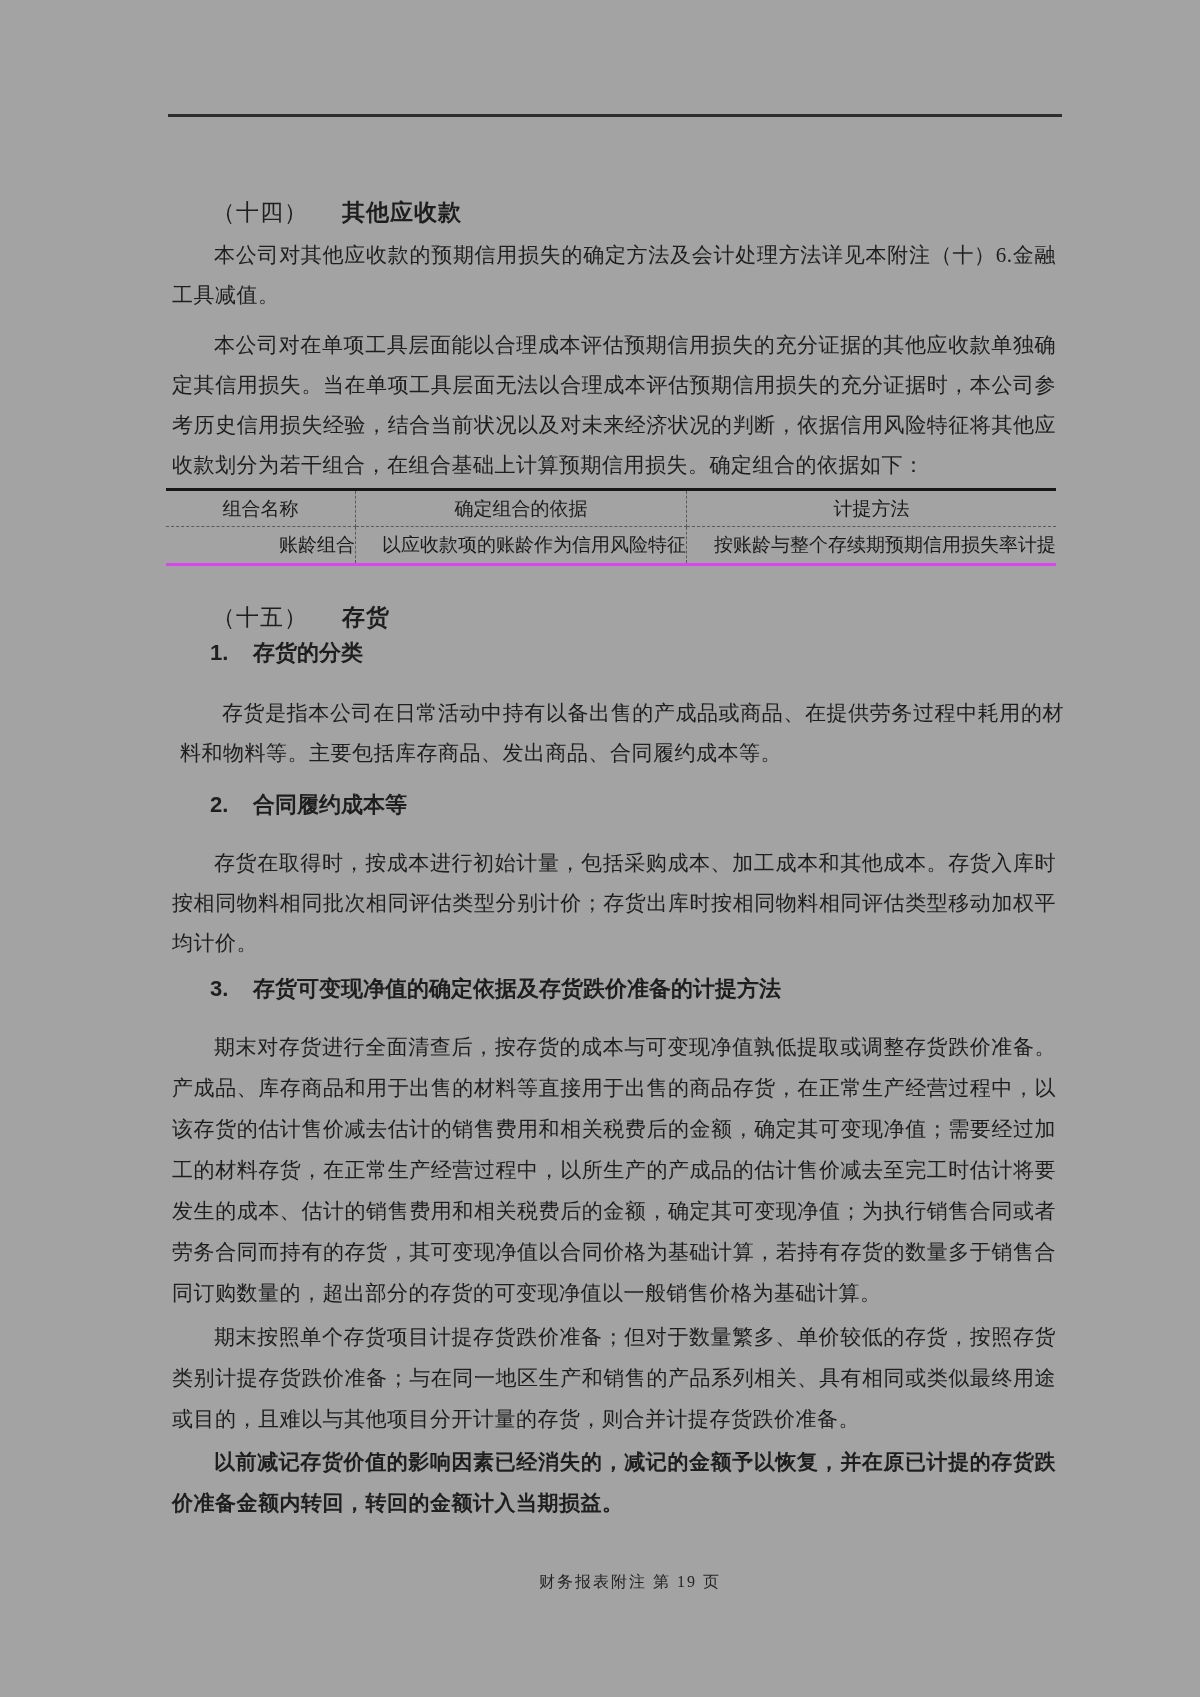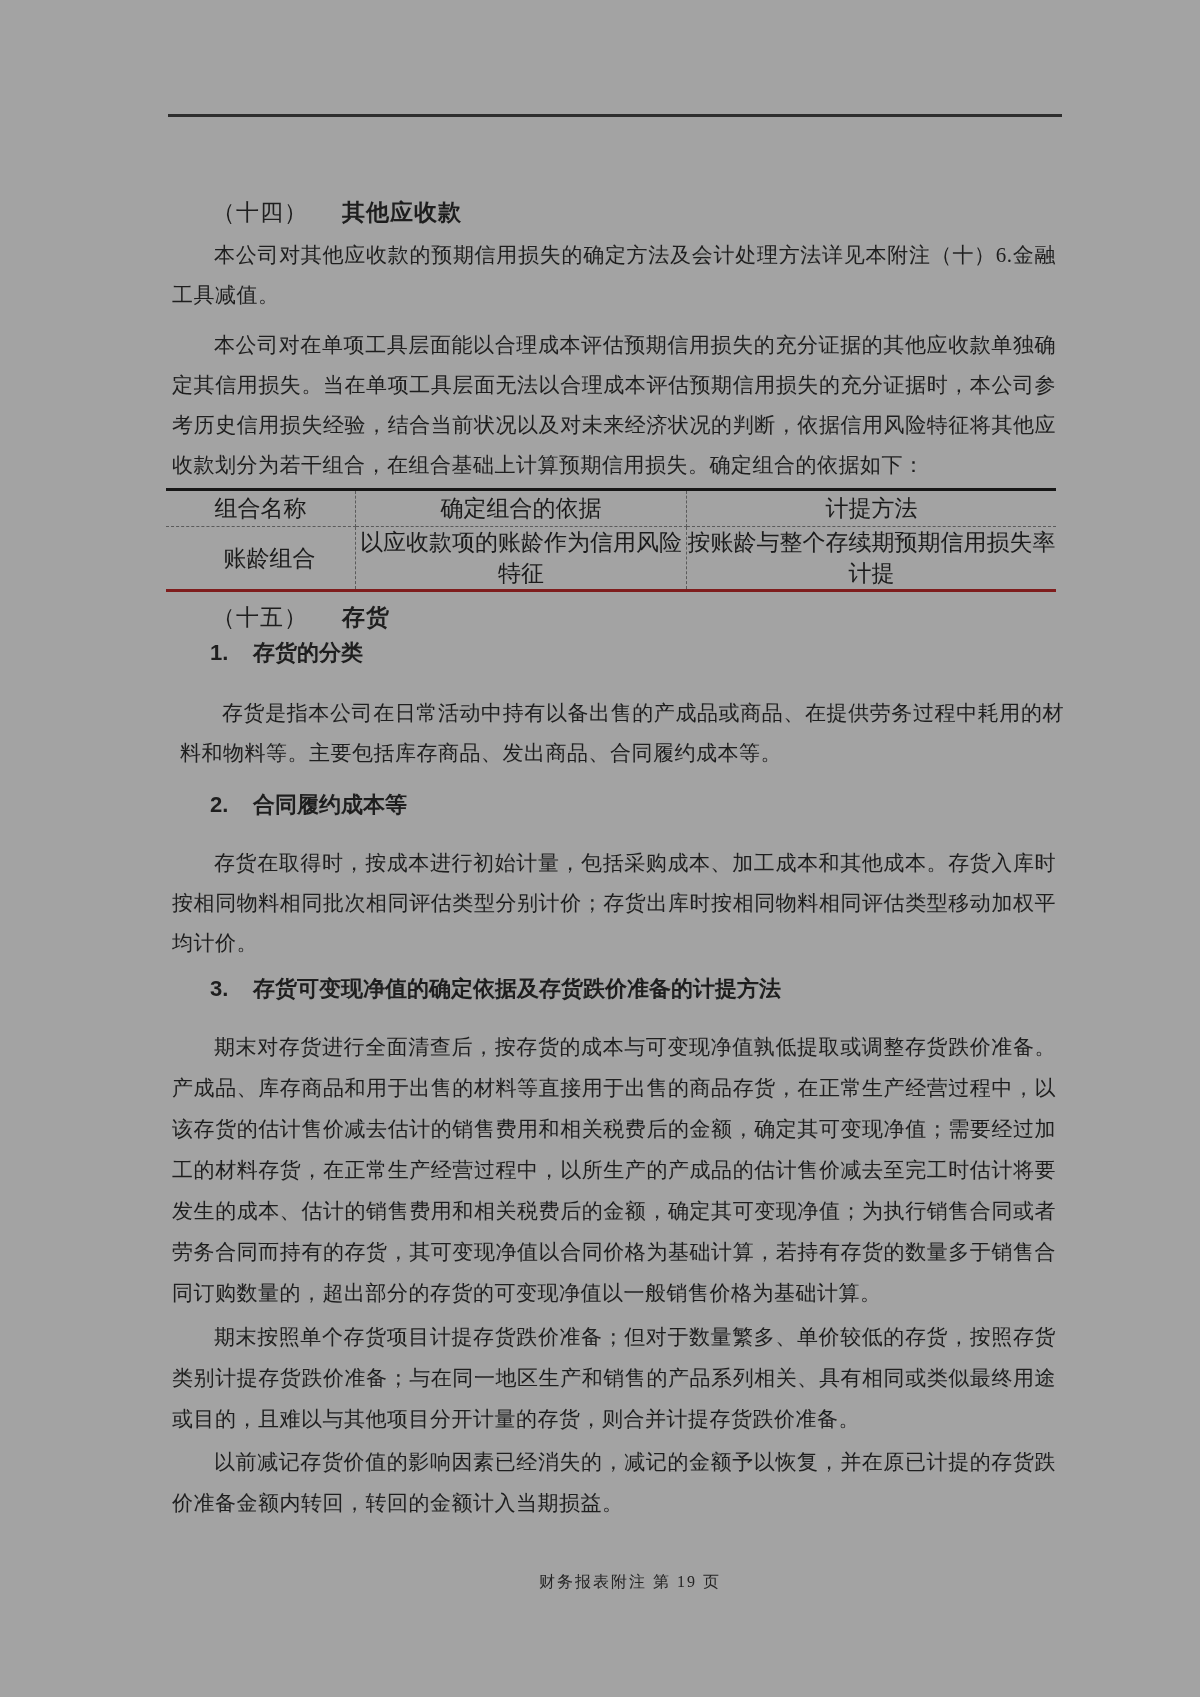--- a/index.html
+++ b/index.html
@@ -46,40 +46,40 @@
     font-size:21px; line-height:40px;
     letter-spacing:0.5px;
     text-align:justify; text-indent:2em;
   }
   .p1 { top:235px; }
   .p2 { top:325px; }
   .p3 { top:693px;margin-left:8px; }
   .p4 { top:843px; }
   .p5 { top:1027px; line-height:41px; }
   .p6 { top:1317px; line-height:41px; }
-  .p7 { top:1442px; line-height:41px; }
+  .p7 { top:1442px; line-height:41px;font-weight:bold; }
   
   .grp-table {
     position:absolute; left:166px; top:488px; width:888px;
     border-collapse:collapse; table-layout:fixed;
-    font-size:23px; color:#1b1b1b;
+    font-size:19px; color:#1b1b1b;
     border-top:3px solid #161616;
-    border-bottom:3px solid #7f1d1d;
+    border-bottom:3px solid #d946ef;
   }
   .grp-table thead tr { height:37px; }
   .grp-table tbody tr { height:38px; }
   .grp-table th, .grp-table td {
     padding:0; font-weight:normal; vertical-align:middle;
   }
   .grp-table th { text-align:center; border-bottom:1px dashed #5a5a5a; }
   .grp-table .c1 { width:189px; border-right:1px dashed #5a5a5a; }
   .grp-table .c2 { width:330px; border-right:1px dashed #5a5a5a; }
   .grp-table .c3 { width:369px; }
-  .grp-table td.c1 { text-align:center; padding-left:18px; }
-  .grp-table td.c2, .grp-table td.c3 { text-align:center; }
+  .grp-table td.c1 { text-align:right; padding-left:18px; }
+  .grp-table td.c2, .grp-table td.c3 { text-align:right; }
   
   .footer {
     position:absolute; left:60px; right:0; top:1572px;
     text-align:center; font-size:16px; letter-spacing:2px;
     color:#242424;
   }
 </style>
 </head>
 <body>
 

